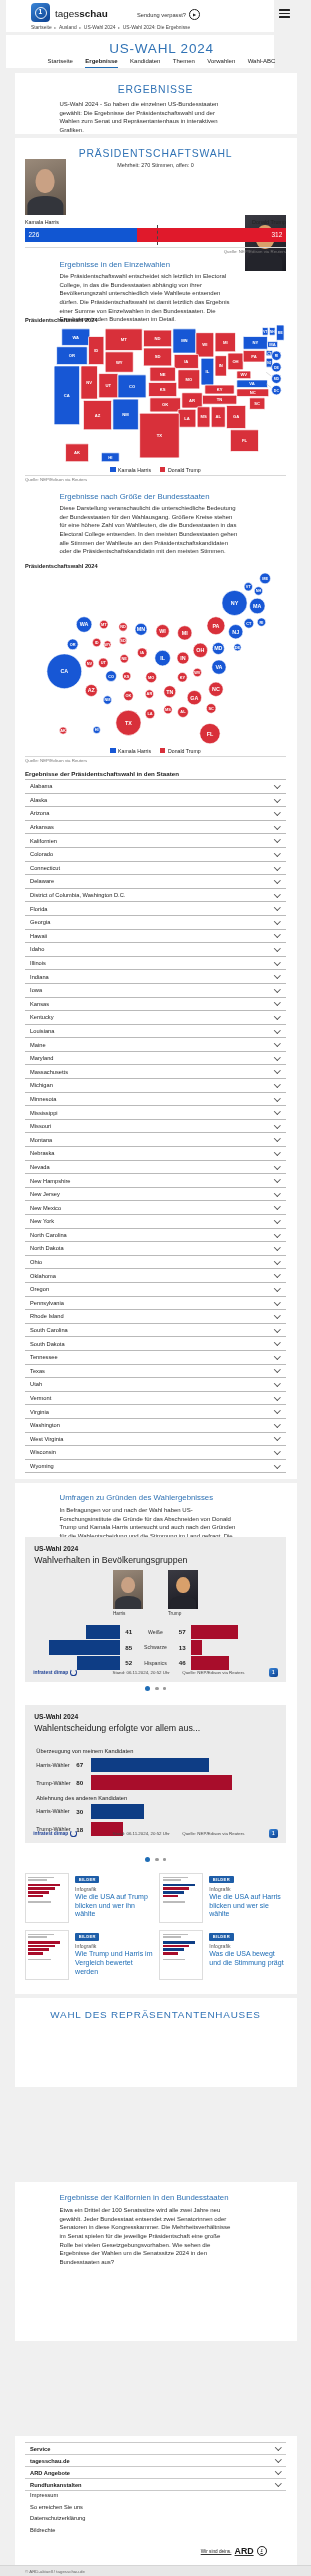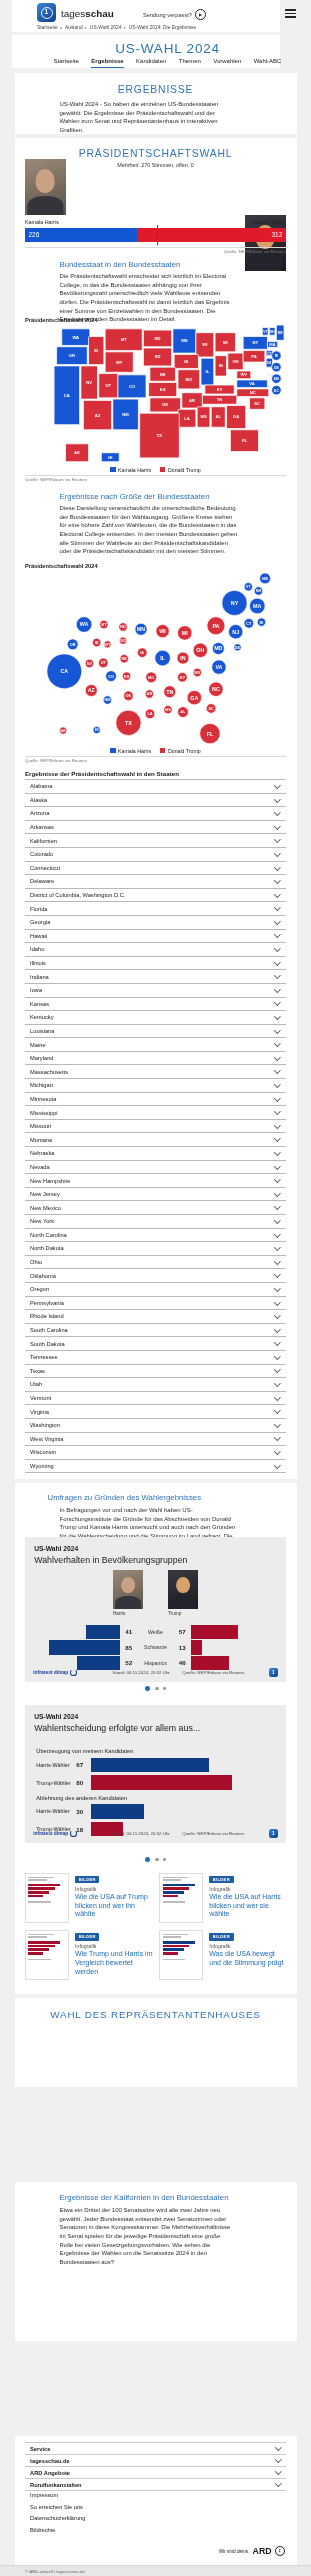--- a/index.html
+++ b/index.html
@@ -1,19 +1,19 @@
 <!DOCTYPE html>
 <html style="font-size:8.3px"><head>
 <meta charset="utf-8">
 <style>
   html,body{margin:0;padding:0;background:#f0f0f0;}
   #page{position:relative;width:311px;height:2576px;background:#f0f0f0;font-family:"Liberation Sans",sans-serif;color:#333;overflow:hidden;}
   .abs{position:absolute;}
   .card{position:absolute;left:14.5px;width:282px;background:#fff;}
-  .fullw{position:absolute;left:12px;width:268px;background:#fff;}
+  .fullw{position:absolute;left:6px;width:268px;background:#fff;}
   .sec-head{color:#3173b5;text-align:center;font-weight:400;letter-spacing:0.8px;}
   .sub-head{color:#2f72b4;font-size:7.8px;font-weight:500;}
   .body-text{font-size:6px;line-height:1.45;color:#2e2e2e;}
   .quelle{font-size:4.4px;color:#777;}
   .divider{border-top:0.5px solid #d8d8d8;}
   
   .logo-tile{width:18.7px;height:18.7px;border-radius:4.1px;background:linear-gradient(145deg,#3b86d8,#0a3f8f);position:relative;}
   .logo-tile .ring{position:absolute;left:3.6px;top:3.6px;width:10.4px;height:10.4px;border:1px solid #fff;border-radius:50%;opacity:.9;}
   .logo-tile .one{position:absolute;left:0;top:4.7px;width:18.7px;text-align:center;color:#fff;font-weight:bold;font-size:6.7px;}
   .wordmark{font-size:9.9px;color:#1a1a1a;}
@@ -152,21 +152,21 @@
           <span>226</span>
         </div>
       <div class="hth-red">
           <span>312</span>
         </div>
     </div>
     <div class="majority-line" style="left:142px;top:87px;height:19.7px;"></div>
     <div class="abs divider" style="top:109px;left:10.4px;width:261px;"></div>
     <div class="abs quelle" style="top:111px;left:10.4px;width:261px;text-align:right;">Quelle: NEP/Edison via Reuters</div>
 
-    <div class="abs sub-head" style="top:122px;left:45px;">Bundesstaat in den Bundesstaaten</div>
+    <div class="abs sub-head" style="top:122px;left:45px;">Ergebnisse in den Einzelwahlen</div>
     <div class="abs body-text" style="top:134px;left:45px;width:176px;">Die Präsidentschaftswahl entscheidet sich letztlich im Electoral College, in das die Bundesstaaten abhängig von ihrer Bevölkerungszahl unterschiedlich viele Wahlleute entsenden dürfen. Die Präsidentschaftswahl ist damit letztlich das Ergebnis einer Summe von Einzelwahlen in den Bundesstaaten. Die Ergebnisse in den Bundesstaaten im Detail.</div>
 
     <div class="abs" style="top:179px;left:10.4px;font-size:5.7px;font-weight:bold;color:#1a1a1a;">Präsidentschaftswahl 2024</div>
     <svg class="abs" id="tilemap" style="top:187px;left:32px;" width="239" height="138" viewBox="0 0 372 216">
         <rect x="22" y="6" width="44" height="26" rx="1.5" fill="#1757d5" stroke="#fff" stroke-width="1.2"></rect>
         <text x="44" y="21.3" text-anchor="middle" font-size="6.5" fill="#fff" font-family="Liberation Sans,sans-serif" font-weight="bold">WA</text>
         <rect x="64" y="18" width="24" height="44" rx="1.5" fill="#d8303a" stroke="#fff" stroke-width="1.2"></rect>
         <text x="76" y="42.3" text-anchor="middle" font-size="6.5" fill="#fff" font-family="Liberation Sans,sans-serif" font-weight="bold">ID</text>
         <rect x="90" y="6" width="58" height="34" rx="1.5" fill="#d8303a" stroke="#fff" stroke-width="1.2"></rect>
         <text x="119" y="25.3" text-anchor="middle" font-size="6.5" fill="#fff" font-family="Liberation Sans,sans-serif" font-weight="bold">MT</text>
@@ -594,21 +594,21 @@
           <div class="chev"></div>
         </div>
         <div class="acc-row" style="height: 13.6px;">
           <div class="lbl">Wyoming</div>
           <div class="chev"></div>
         </div>
       </div>
   </div>
 
   <div class="card" style="top:1483px;height:511px;">
-    <div class="abs sub-head" style="top:10.4px;left:33px;">Umfragen zu Gründen des Wahlergebnisses</div>
+    <div class="abs sub-head" style="top:10.4px;left:45px;">Umfragen zu Gründen des Wahlergebnisses</div>
     <div class="abs body-text" style="top:23px;left:45px;width:179px;">In Befragungen vor und nach der Wahl haben US-Forschungsinstitute die Gründe für das Abschneiden von Donald Trump und Kamala Harris untersucht und auch nach den Gründen für die Wahlentscheidung und die Stimmung im Land gefragt. Die Ergebnisse liefern wichtige Anhaltspunkte zu den Ursachen des Ergebnisses und zum Wahlverhalten der verschiedenen Bevölkerungsgruppen.</div>
 
     <div class="chart-card" style="top:54px;height:145px;">
       <div class="abs kicker" style="top:8.3px;left:9.3px;">US-Wahl 2024</div>
       <div class="abs chart-title" style="top:17.6px;left:9.3px;">Wahlverhalten in Bevölkerungsgruppen</div>
       <div class="abs" style="top:33px;left:0;width:261px;display:flex;justify-content:center;gap:25px;">
         <div>
           <div class="photo" style="width:30px;height:39px;">
               <div class="head"></div>
               <div class="body"></div>
@@ -794,21 +794,21 @@
           <div class="lbl">Rundfunkanstalten</div>
           <div class="chev"></div>
         </div>
       </div>
     <div class="abs" id="footerLinks" style="top:56px;left:15.6px;">
         <div class="foot-link" style="margin-bottom: 5.7px;">Impressum</div>
         <div class="foot-link" style="margin-bottom: 5.7px;">So erreichen Sie uns</div>
         <div class="foot-link" style="margin-bottom: 5.7px;">Datenschutzerklärung</div>
         <div class="foot-link" style="margin-bottom: 5.7px;">Bildrechte</div>
       </div>
-    <div class="abs ard-foot" style="top:110px;right:12px;">
+    <div class="abs ard-foot" style="top:110px;right:30px;text-decoration:underline;">
       <span style="font-size:4.7px;color:#1a1a1a;">Wir sind deins.</span>
       <span style="font-size:8.8px;font-weight:bold;color:#1a1a1a;">ARD</span>
       <span class="ard-circ">1</span>
     </div>
   </div>
   <div class="abs" style="top:2565px;left:0;width:311px;height:11.4px;background:#e7e7e7;border-top:0.5px solid #d5d5d5;">
     <span class="abs" style="left:25px;top:3.1px;font-size:4.4px;color:#666;">© ARD-aktuell / tagesschau.de</span>
   </div>
 
 </div>

